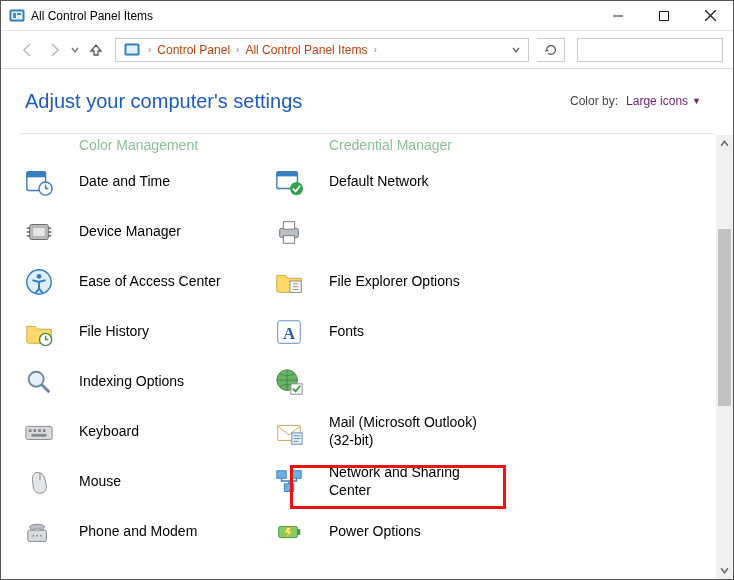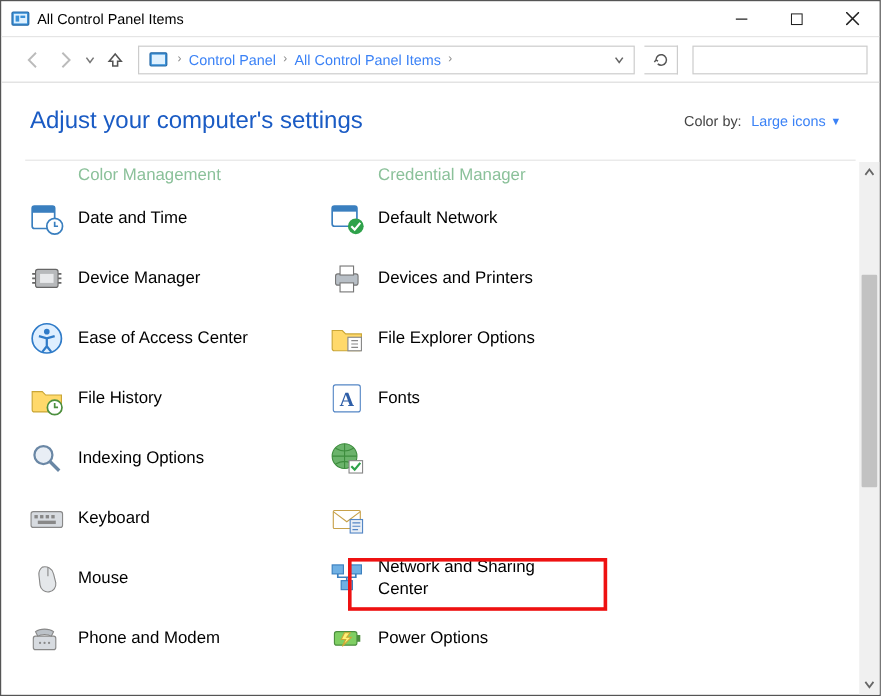--- a/index.html
+++ b/index.html
@@ -62,21 +62,21 @@
     height:24px;
     border:1px solid #ccc;
     display:flex;
     align-items:center;
     padding:0 4px;
     margin:0 4px;
     overflow:hidden;
   }
   .address .addr-icon { width:16px;height:16px;margin:0 4px;display:flex;align-items:center;justify-content:center;}
   .address .sep { color:#888; padding:0 4px; font-size:10px;}
-  .address .crumb { color:#3b82f6; padding:2px 2px; white-space:nowrap;}
+  .address .crumb { color:#c2410c; padding:2px 2px; white-space:nowrap;}
   .address .filler{flex:1;}
   .address .addr-dd { width:16px;color:#666;display:flex;align-items:center;justify-content:center;}
   .refresh {
     width:28px;height:24px;
     border:1px solid #ccc;
     border-left:none;
     display:flex;align-items:center;justify-content:center;
     color:#555;
   }
   .searchbox {
@@ -96,21 +96,21 @@
     display:flex;
     align-items:center;
     padding:0 32px 0 24px;
   }
   .adjust {
     flex:1;
     color:#1a5bc4;
     font-size:20px;
   }
   .viewby-label { color:#444; margin-right:8px;}
-  .viewby-value { color:#3b82f6; display:flex;align-items:center;gap:4px;}
+  .viewby-value { color:#701a75; display:flex;align-items:center;gap:4px;}
   .viewby-value .caret{font-size:9px;}
   .thin-sep {
     height:1px;background:#e5e5e5;
     margin:0 20px;
   }
 
   
   .content-wrap {
     position:absolute;
     top:134px; 
@@ -128,21 +128,21 @@
     gap:20px;
   }
   .col {
     width:230px;
     display:flex;
     flex-direction:column;
   }
   .item {
     display:flex;
     align-items:center;
-    gap:10px;
+    gap:24px;
     min-height:50px;
     padding:2px 0;
   }
   .item.cut { min-height:16px; align-items:flex-start; overflow:hidden; }
   .item .icon-slot {
     width:32px;height:32px;
     display:flex;align-items:center;justify-content:center;
     flex-shrink:0;
   }
   .item .label {
@@ -373,21 +373,20 @@
             <span class="label">Default Network</span>
           </div>
           <div class="item">
             <span class="icon-slot">
               <svg width="30" height="30" viewBox="0 0 32 32">
                 <rect x="6" y="12" width="20" height="10" rx="2" fill="#b8bfc6" stroke="#777"></rect>
                 <rect x="10" y="5" width="12" height="8" fill="#fff" stroke="#777"></rect>
                 <rect x="10" y="20" width="12" height="8" fill="#fff" stroke="#777"></rect>
               </svg>
             </span>
-            <span class="label">Devices and Printers</span>
           </div>
           <div class="item">
             <span class="icon-slot">
               <svg width="30" height="30" viewBox="0 0 32 32">
                 <path d="M3 9h9l3 3h14v13a2 2 0 0 1-2 2H5a2 2 0 0 1-2-2z" fill="#ffd96b" stroke="#caa636"></path>
                 <rect x="17" y="15" width="12" height="12" fill="#fff" stroke="#888"></rect>
                 <path d="M20 18h6M20 21h6M20 24h6" stroke="#888"></path>
               </svg>
             </span>
             <span class="label">File Explorer Options</span>
@@ -413,20 +412,21 @@
           </div>
           <div class="item">
             <span class="icon-slot">
               <svg width="30" height="30" viewBox="0 0 32 32">
                 <rect x="4" y="9" width="24" height="16" rx="1" fill="#fff" stroke="#c7a14a"></rect>
                 <path d="M4 10l12 9 12-9" fill="none" stroke="#c7a14a"></path>
                 <rect x="19" y="17" width="11" height="12" fill="#e8eef5" stroke="#5486c5"></rect>
                 <path d="M21 20h7M21 23h7M21 26h5" stroke="#5486c5"></path>
               </svg>
             </span>
+            <span class="label">Mail (Microsoft Outlook) (32-bit)</span>
           </div>
           <div class="item">
             <span class="icon-slot">
               <svg width="30" height="30" viewBox="0 0 32 32">
                 <rect x="3" y="4" width="10" height="8" fill="#6fb0e4" stroke="#3a7fbf"></rect>
                 <rect x="19" y="4" width="10" height="8" fill="#6fb0e4" stroke="#3a7fbf"></rect>
                 <rect x="11" y="18" width="10" height="8" fill="#6fb0e4" stroke="#3a7fbf"></rect>
                 <path d="M8 12v3h16v-3M16 15v3" stroke="#3a7fbf" fill="none" stroke-width="1.5"></path>
               </svg>
             </span>

